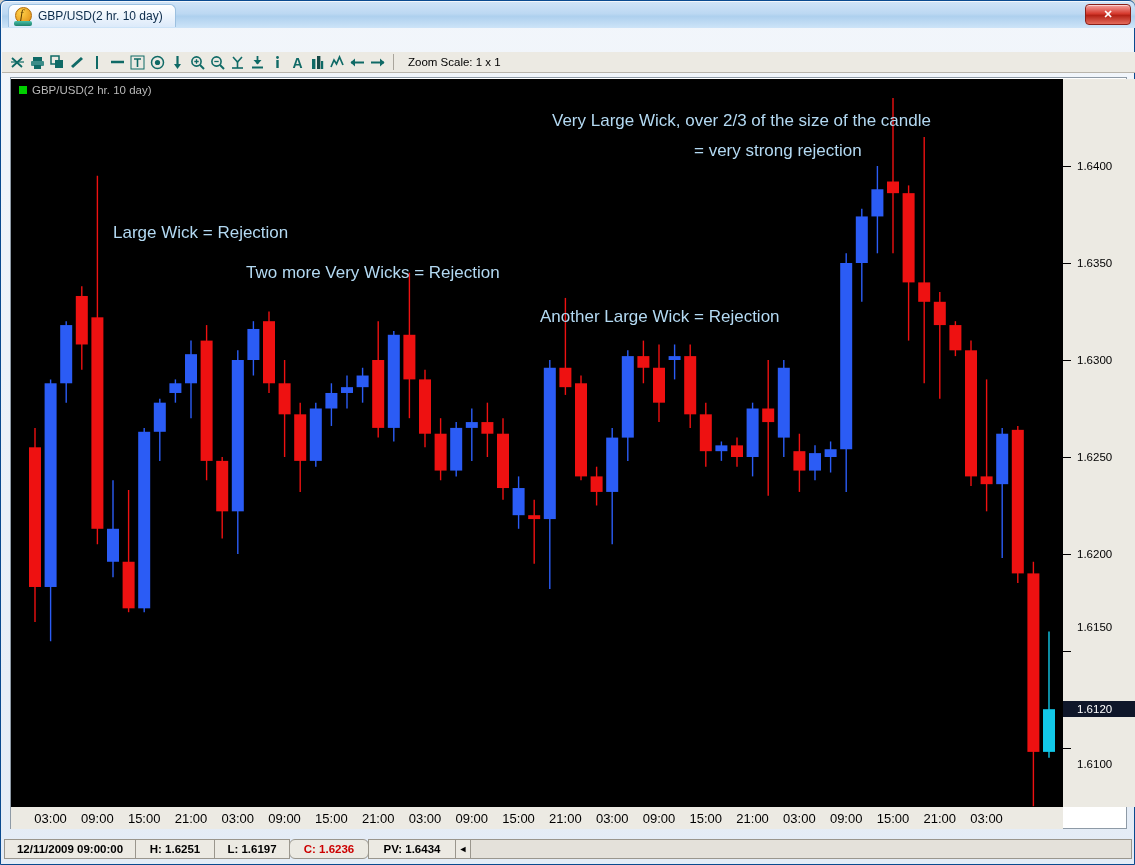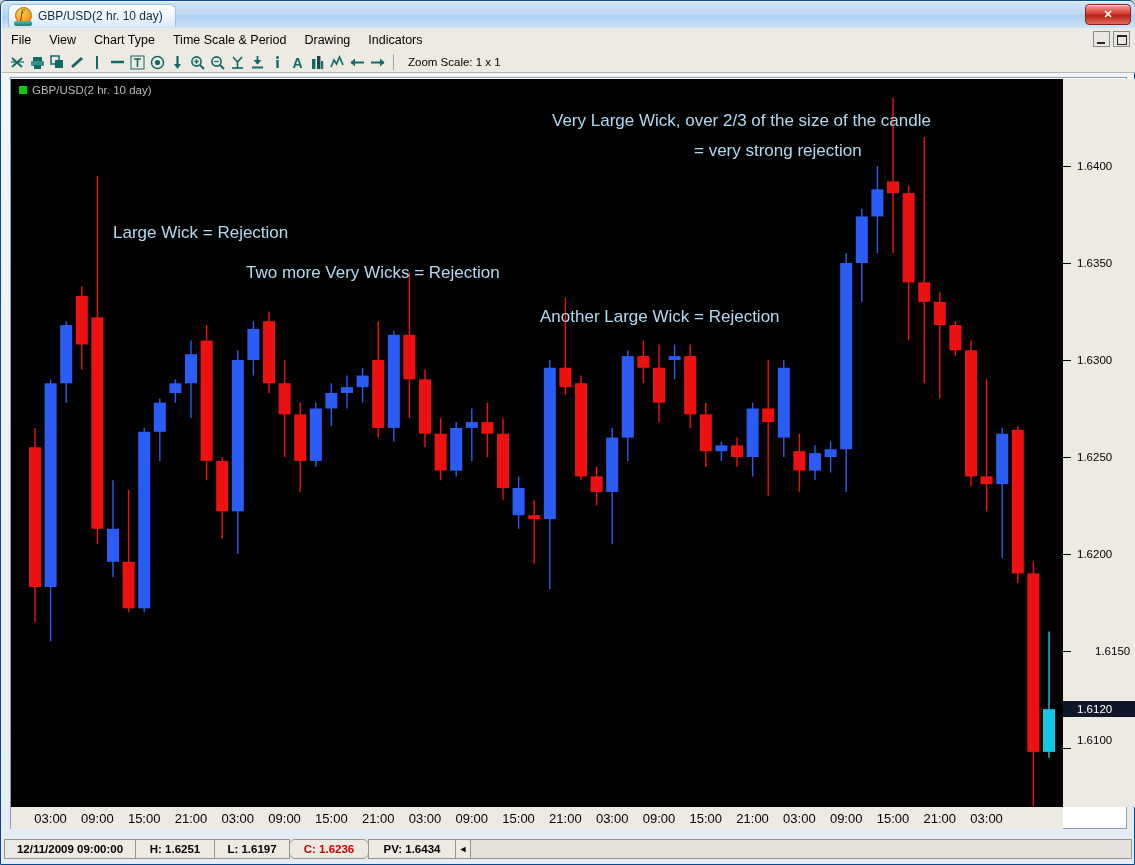--- a/index.html
+++ b/index.html
@@ -146,32 +146,20 @@
 <div class="window">
 
   <div class="titlebar">
     <div class="tb-tab">
       <span class="app-icon"></span>
       <span class="tb-title">GBP/USD(2 hr.  10 day)</span>
     </div>
     <div class="close-btn">✕</div>
   </div>
 
-  <div class="menubar">
-    <div class="menu-item">File</div>
-    <div class="menu-item">View</div>
-    <div class="menu-item">Chart Type</div>
-    <div class="menu-item">Time Scale &amp; Period</div>
-    <div class="menu-item">Drawing</div>
-    <div class="menu-item">Indicators</div>
-    <div class="win-ctrls">
-      <div class="wc min"></div>
-      <div class="wc max"></div>
-    </div>
-  </div>
 
   <div class="toolbar">
     <div class="tbtn">
       <svg width="15" height="15" viewBox="0 0 15 15">
           <path d="M2 3 L12 12 M12 3 L2 12" stroke="#0f6a66" stroke-width="1.8" fill="none"></path>
           <path d="M1 7 h13" stroke="#0f6a66" stroke-width="1.2"></path>
         </svg>
     </div>
     <div class="tbtn">
       <svg width="15" height="15" viewBox="0 0 15 15">
@@ -441,23 +429,23 @@
       <div class="p-lbl" style="top: 87px;">1.6400</div>
       <div class="p-tick" style="top: 184px;"></div>
       <div class="p-lbl" style="top: 184px;">1.6350</div>
       <div class="p-tick" style="top: 281px;"></div>
       <div class="p-lbl" style="top: 281px;">1.6300</div>
       <div class="p-tick" style="top: 378px;"></div>
       <div class="p-lbl" style="top: 378px;">1.6250</div>
       <div class="p-tick" style="top: 475px;"></div>
       <div class="p-lbl" style="top: 475px;">1.6200</div>
       <div class="p-tick" style="top: 572px;"></div>
-      <div class="p-lbl" style="top: 572px; margin-left: 18px;">1.6150</div>
+      <div class="p-lbl" style="top: 548px;">1.6150</div>
       <div class="p-tick" style="top: 669px;"></div>
-      <div class="p-lbl" style="top: 661px;">1.6100</div>
+      <div class="p-lbl" style="top: 685px;">1.6100</div>
       <div class="p-cur" style="top: 630.2px;">
         <span>1.6120</span>
       </div>
     </div>
 
   <div class="time-axis" id="time-axis">
       <div class="t-lbl" style="left: 39.6px;">03:00</div>
       <div class="t-lbl" style="left: 86.4px;">09:00</div>
       <div class="t-lbl" style="left: 133.2px;">15:00</div>
       <div class="t-lbl" style="left: 180px;">21:00</div>

